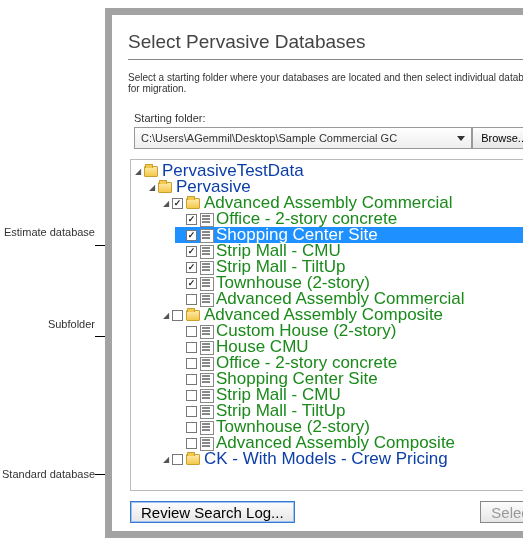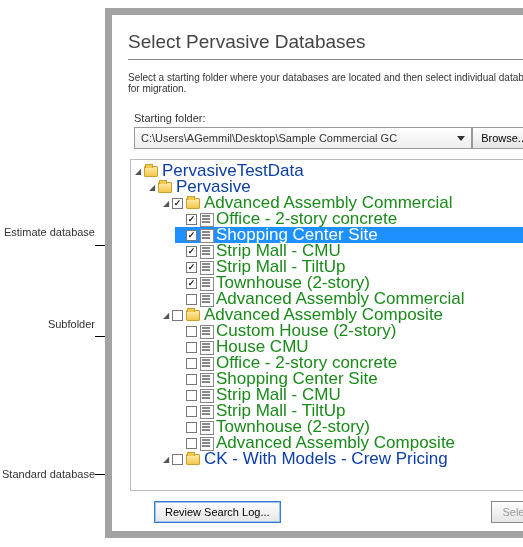--- a/index.html
+++ b/index.html
@@ -188,25 +188,24 @@
   .lbl.green { color: #1a8a1a; }
   .footer {
     display: flex;
     justify-content: space-between;
     margin-top: 10px;
     padding: 0 2px;
   }
   .btn {
     border: 1px solid #888;
     background: linear-gradient(#fdfdfd,#e6e6e6);
-    font-size: 11px;
+    font-size: 15px;
     height: 22px;
     padding: 0 10px;
     cursor: pointer;
-    margin-left: 24px;
   }
   .btn.primary { border-color: #3a78d6; box-shadow: 0 0 0 1px #9cc2f2 inset; }
   .btn:disabled { color: #999; cursor: default; }
 </style>
 </head>
 <body>
 
 <div class="annot" style="top:226px">Estimate database</div>
 <div class="annot-line" style="top:245px;width:66px"></div>
 

